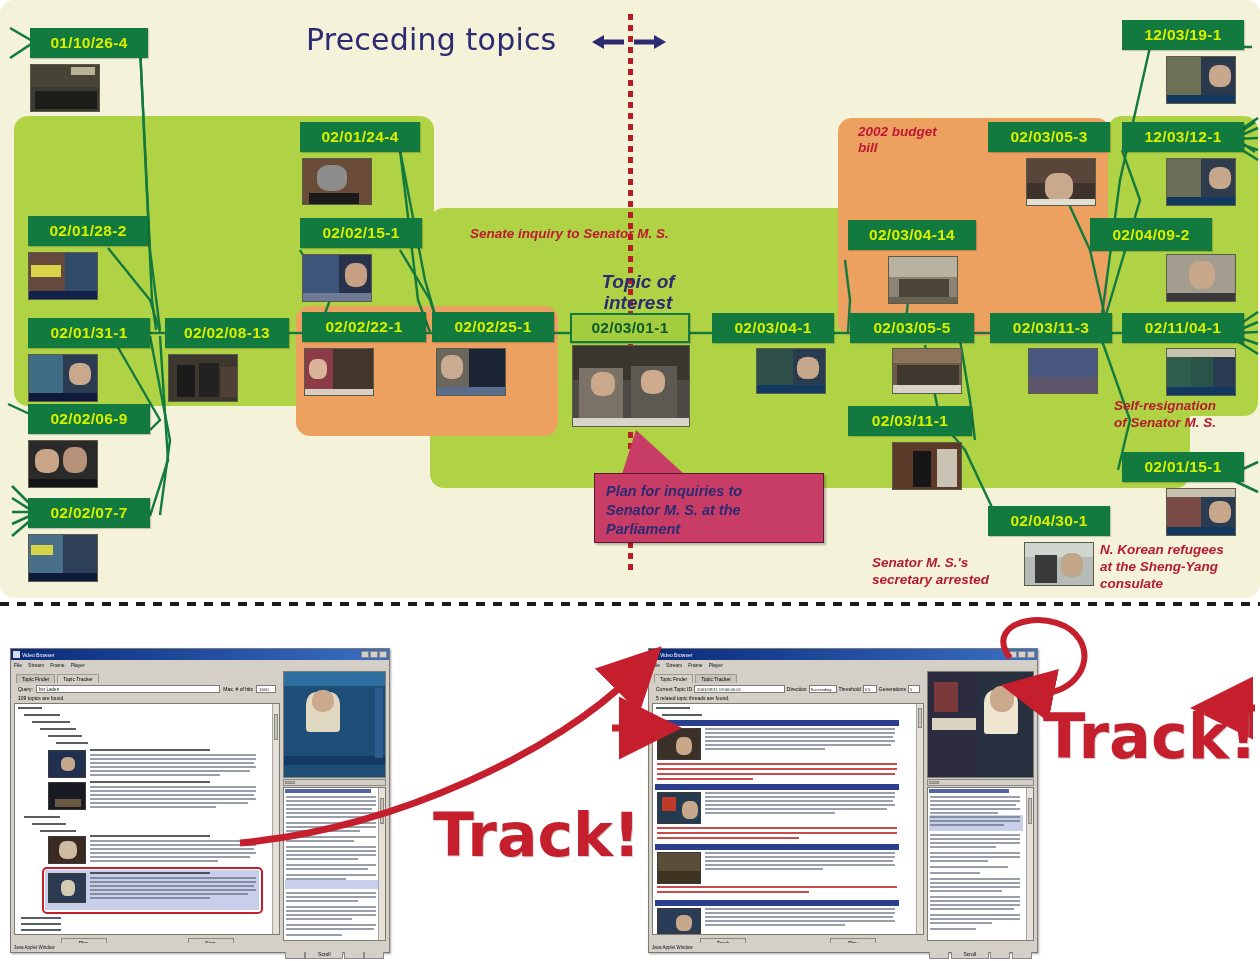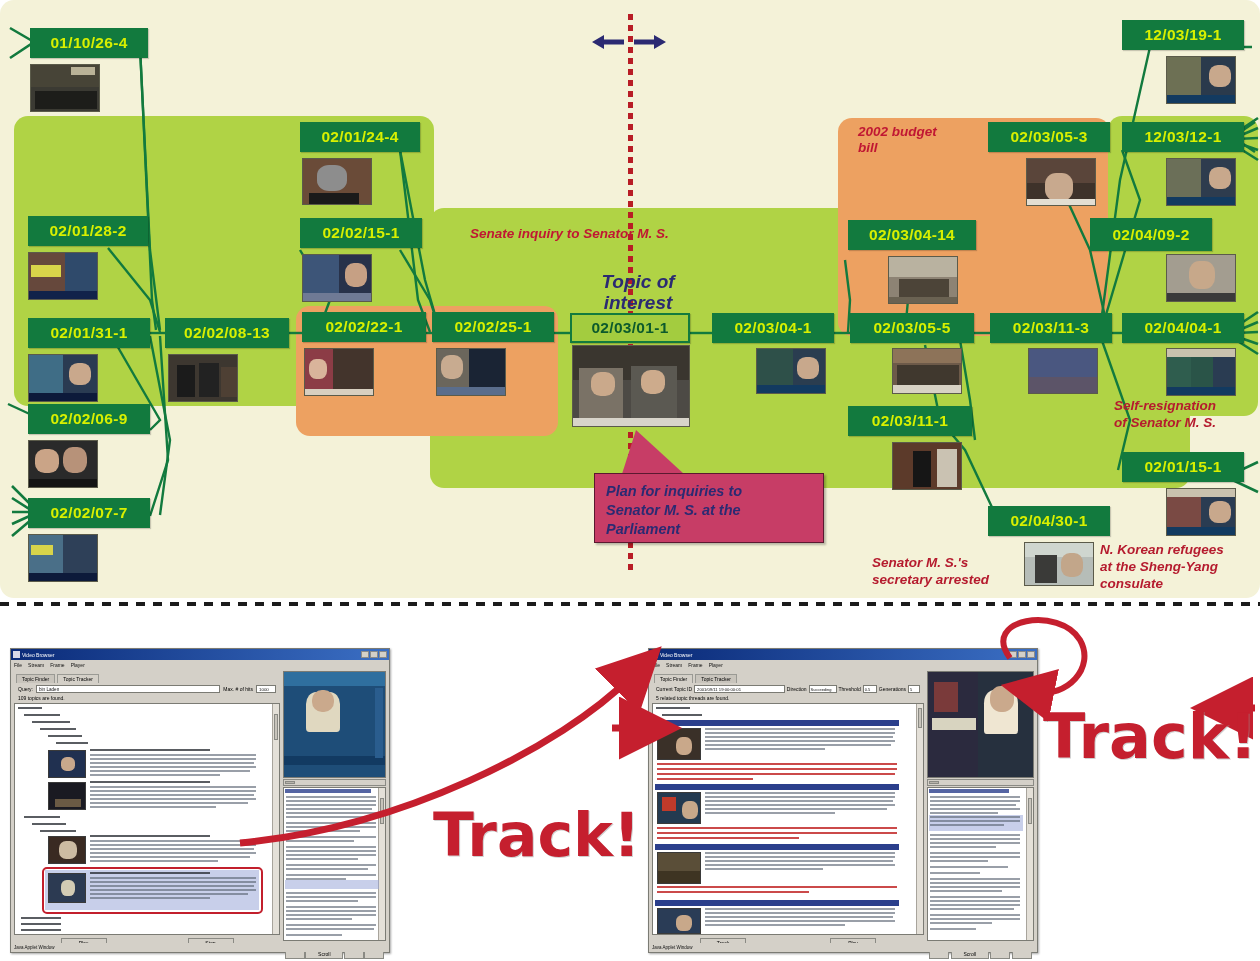--- a/index.html
+++ b/index.html
@@ -225,20 +225,21 @@
       <g stroke="#127a3e" stroke-width="2.6" fill="none">
         <path d="M1255,122 L1233,137 L1255,152"></path>
         <path d="M1258,118 L1228,138 M1258,128 L1232,139 M1258,138 L1236,139 M1258,150 L1232,141 M1258,160 L1228,141"></path>
         <path d="M1258,312 L1228,332 M1258,322 L1232,333 M1258,332 L1236,333 M1258,344 L1232,335 M1258,354 L1228,335"></path>
         <path d="M1258,462 L1226,477 L1258,492"></path>
       </g>
     </svg>
 
     <div id="axis"></div>
 
+    <div class="hdr" id="hdrPrec">Preceding topics</div>
     <svg id="hdrArrows" viewBox="0 0 78 24">
       <g fill="#2b2a72">
         <path d="M2,12 L14,5 L14,9.5 L34,9.5 L34,14.5 L14,14.5 L14,19 Z"></path>
         <path d="M76,12 L64,5 L64,9.5 L44,9.5 L44,14.5 L64,14.5 L64,19 Z"></path>
       </g>
     </svg>
 
     <div class="grpLabel" style="left:470px; top:226px; width:330px;">Senate inquiry to Senator M. S.</div>
     <div class="grpLabel" style="left:858px; top:124px; width:120px;">2002 budget
 bill</div>
@@ -392,21 +393,21 @@
     </div>
 
     <div class="node" style="left:1122px; top:20px; width:122px; height:30px;">12/03/19-1</div>
     <div class="thumb" style="left:1166px; top:56px; width:70px; height:48px; background:#43483a;">
       <i style="left:0;top:0;width:34px;height:48px;background:#6d7054;"></i>
       <i style="left:34px;top:0;width:36px;height:48px;background:#2a3a4c;"></i>
       <i style="left:42px;top:8px;width:22px;height:22px;background:#c8a88c;border-radius:40%;"></i>
       <i style="left:0;top:38px;width:70px;height:10px;background:#123a60;"></i>
     </div>
 
-    <div class="node" style="left:1122px; top:313px; width:122px; height:30px;">02/04/04-1</div>
+    <div class="node" style="left:1122px; top:313px; width:122px; height:30px;">02/11/04-1</div>
     <div class="thumb" style="left:1166px; top:348px; width:70px; height:48px; background:#2c4a40;">
       <i style="left:0;top:0;width:70px;height:8px;background:#c9c2ae;"></i>
       <i style="left:0;top:8px;width:24px;height:40px;background:#2f5d4e;"></i>
       <i style="left:24px;top:8px;width:22px;height:40px;background:#2a5448;"></i>
       <i style="left:46px;top:8px;width:24px;height:40px;background:#2a3c52;"></i>
       <i style="left:0;top:38px;width:70px;height:10px;background:#123a60;"></i>
     </div>
 
     <div class="node" style="left:1090px; top:218px; width:122px; height:33px;">02/04/09-2</div>
     <div class="thumb" style="left:1166px; top:254px; width:70px; height:48px; background:#9a968a;">

